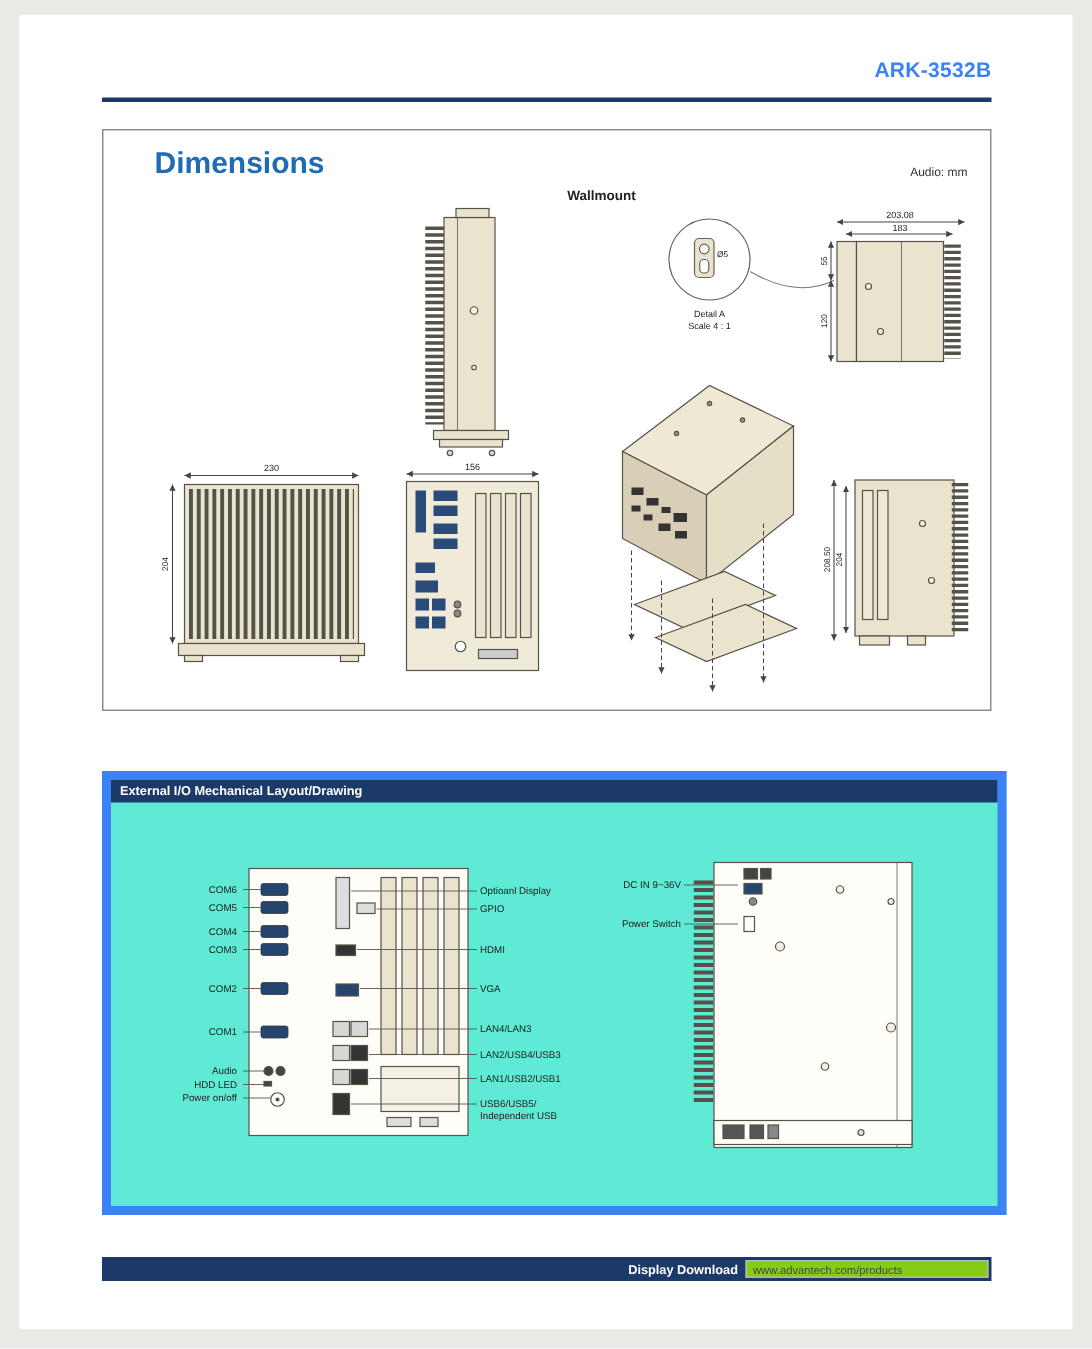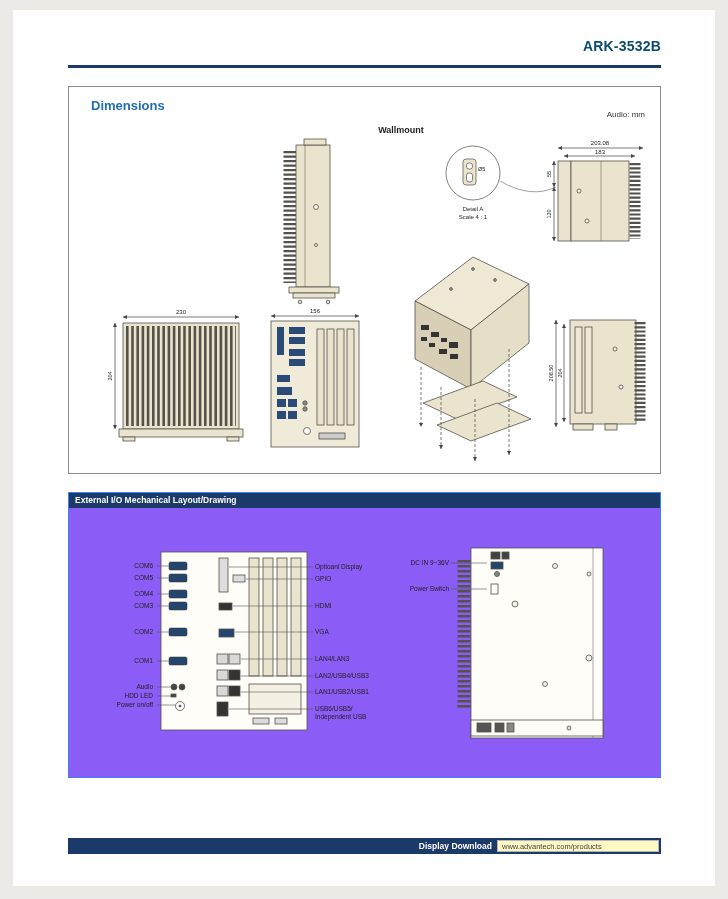--- a/index.html
+++ b/index.html
@@ -1,29 +1,29 @@
 <!DOCTYPE html>
 <html><head>
 <meta charset="utf-8">
 <style>
   html,body{margin:0;padding:0;}
   body{width:728px;height:899px;background:#eceae7;font-family:"Liberation Sans",sans-serif;position:relative;}
   .page{position:absolute;left:13px;top:10px;width:702px;height:876px;background:#ffffff;}
-  .product-id{position:absolute;top:28px;right:54px;font-size:14px;font-weight:bold;color:#0c4a6e;letter-spacing:.2px;}
+  .product-id{position:absolute;top:28px;right:54px;font-size:14px;font-weight:bold;color:#3b82f6;letter-spacing:.2px;}
   .header-rule{position:absolute;top:55px;left:55px;width:593px;height:3px;background:#1b3a6a;}
   .dim-box{position:absolute;left:55px;top:76px;width:591px;height:386px;border:1px solid #8d8d88;background:#fff;}
-  .dim-title{position:absolute;left:22px;top:11px;font-size:13px;font-weight:bold;color:#1e6cb5;margin:0;}
+  .dim-title{position:absolute;left:34px;top:11px;font-size:20px;font-weight:bold;color:#1e6cb5;margin:0;}
   .unit-label{position:absolute;right:15px;top:23px;font-size:8px;color:#333;}
   .dims-svg{position:absolute;left:0;top:0;width:591px;height:384px;}
-  .io-box{position:absolute;left:55px;top:482px;width:591px;height:284px;border:1px solid #3b82f6;background:#8b5cf6;}
+  .io-box{position:absolute;left:55px;top:504px;width:591px;height:284px;border:6px solid #3b82f6;background:#5eead4;}
   .io-header{height:15px;background:#1b3a6a;color:#fff;font-size:8.5px;font-weight:bold;line-height:15px;padding-left:6px;}
   .io-svg{position:absolute;left:0;top:15px;width:591px;height:268px;}
   .footer-bar{position:absolute;left:55px;top:828px;width:593px;height:16px;background:#1b3a6a;display:flex;align-items:center;justify-content:flex-end;}
   .footer-label{color:#fff;font-size:8.5px;font-weight:bold;margin-right:5px;white-space:nowrap;}
-  .footer-urlbox{width:162px;height:12px;background:#fef9c3;border:1px solid #b5b5b5;font-size:7.5px;color:#444;line-height:11px;padding-left:4px;margin-right:2px;box-sizing:border-box;}
+  .footer-urlbox{width:162px;height:12px;background:#84cc16;border:1px solid #b5b5b5;font-size:7.5px;color:#444;line-height:11px;padding-left:4px;margin-right:2px;box-sizing:border-box;}
   svg{font-family:"Liberation Sans",sans-serif;}
   svg text{fill:#222;}
 </style>
 </head>
 <body>
 
 <div class="page">
 
   <div class="product-id">ARK-3532B</div>
   <div class="header-rule"></div>

